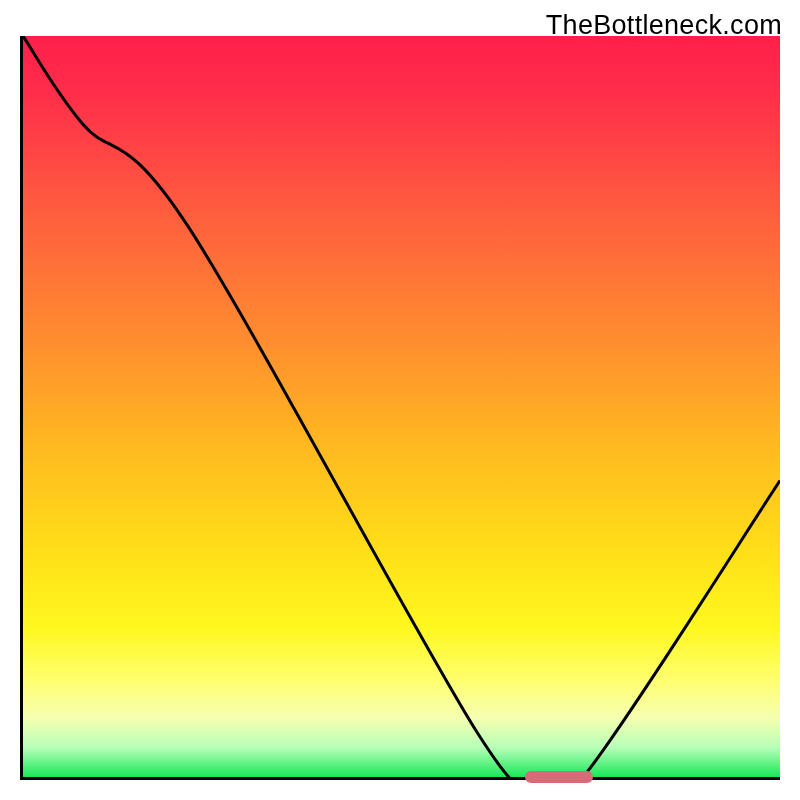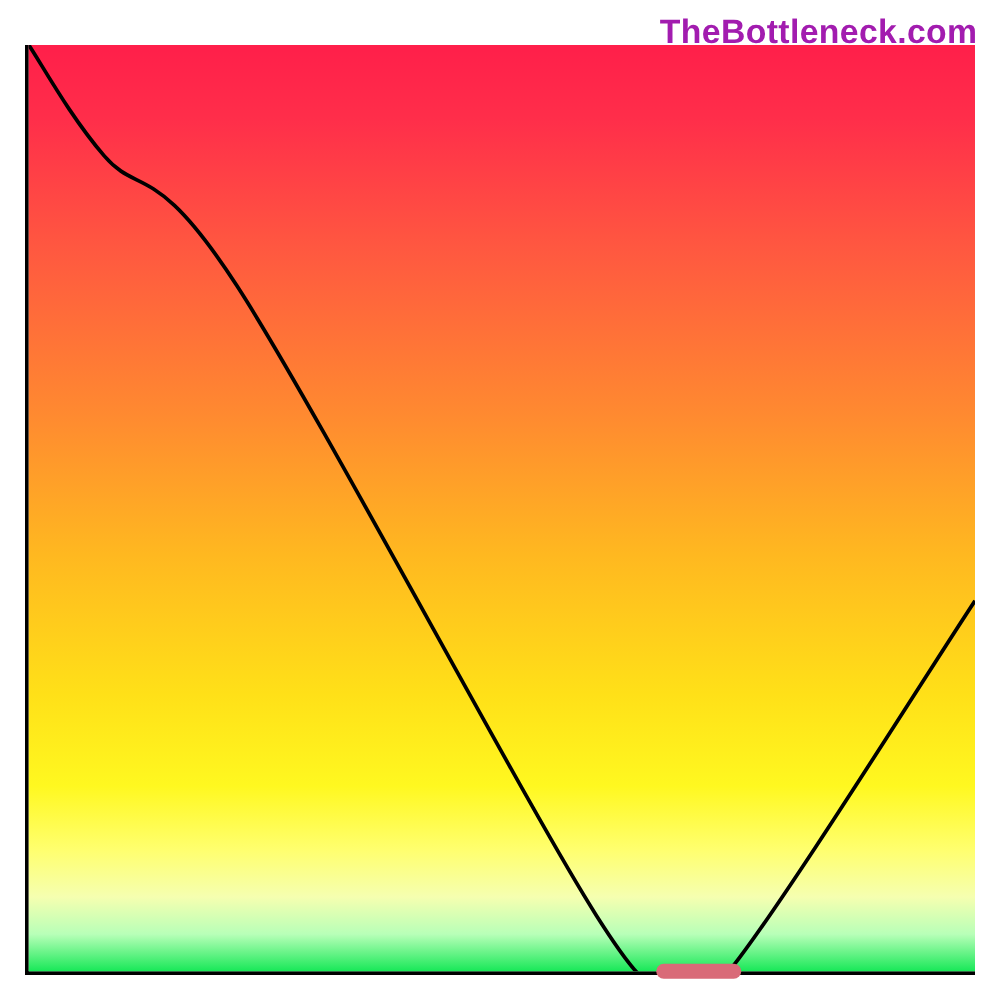--- a/index.html
+++ b/index.html
@@ -14,23 +14,23 @@
   .chart-wrap {
     position: relative;
     width: 800px;
     height: 800px;
   }
   .watermark {
     position: absolute;
     top: 10px;
     right: 18px;
     font-size: 27px;
-    color: #a21caf;
+    color: #000000;
     letter-spacing: 0.3px;
-    font-weight: 700;
+    font-weight: 400;
   }
   .plot {
     position: absolute;
     left: 20px;
     top: 36px;
     width: 760px;
     height: 744px;
     border-left: 3px solid #000;
     border-bottom: 3px solid #000;
     box-sizing: border-box;

